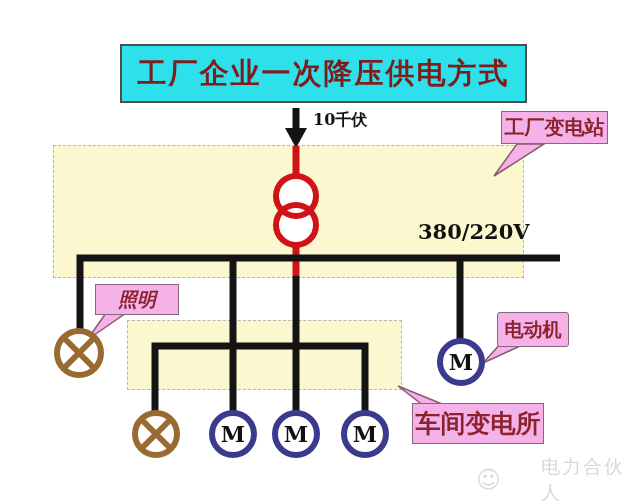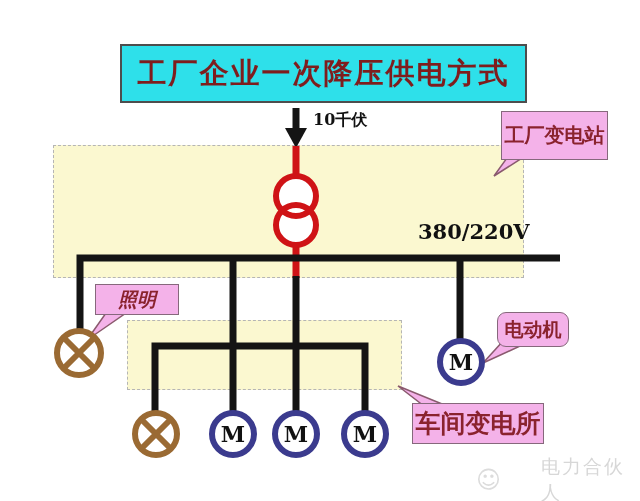--- a/index.html
+++ b/index.html
@@ -29,23 +29,23 @@
     color:#111;font-family:"DejaVu Serif",serif;font-weight:bold;z-index:3;
   }
   .incoming-voltage{left:313px;top:110px;font-size:16px;}
   .bus-voltage{left:418px;top:219px;font-size:21px;}
   
   .callout{
     background:#f4b2e9;border:1.5px solid #86687c;
     display:flex;align-items:center;justify-content:center;
     color:#8a232e;font-weight:bold;z-index:4;box-sizing:border-box;
   }
-  .callout-factory{left:501px;top:111px;width:107px;height:49px;font-size:20px;}
+  .callout-factory{left:501px;top:111px;width:107px;height:33px;font-size:20px;}
   .callout-lighting{left:95px;top:284px;width:84px;height:31px;font-size:19px;font-style:italic;}
-  .callout-motor{left:497px;top:312px;width:72px;height:35px;font-size:19px;border-radius:9px;font-family:Liberation Serif, serif;}
+  .callout-motor{left:497px;top:312px;width:72px;height:35px;font-size:19px;border-radius:3px;font-family:Liberation Serif, serif;}
   .callout-workshop{left:412px;top:403px;width:132px;height:41px;font-size:25px;}
   
   .m-label{
     width:40px;text-align:center;color:#111;
     font-family:"DejaVu Serif",serif;font-weight:bold;font-size:22px;line-height:28px;
     z-index:3;
   }
   
   .watermark{
     left:476px;top:454px;display:flex;align-items:center;gap:4px;z-index:3;

